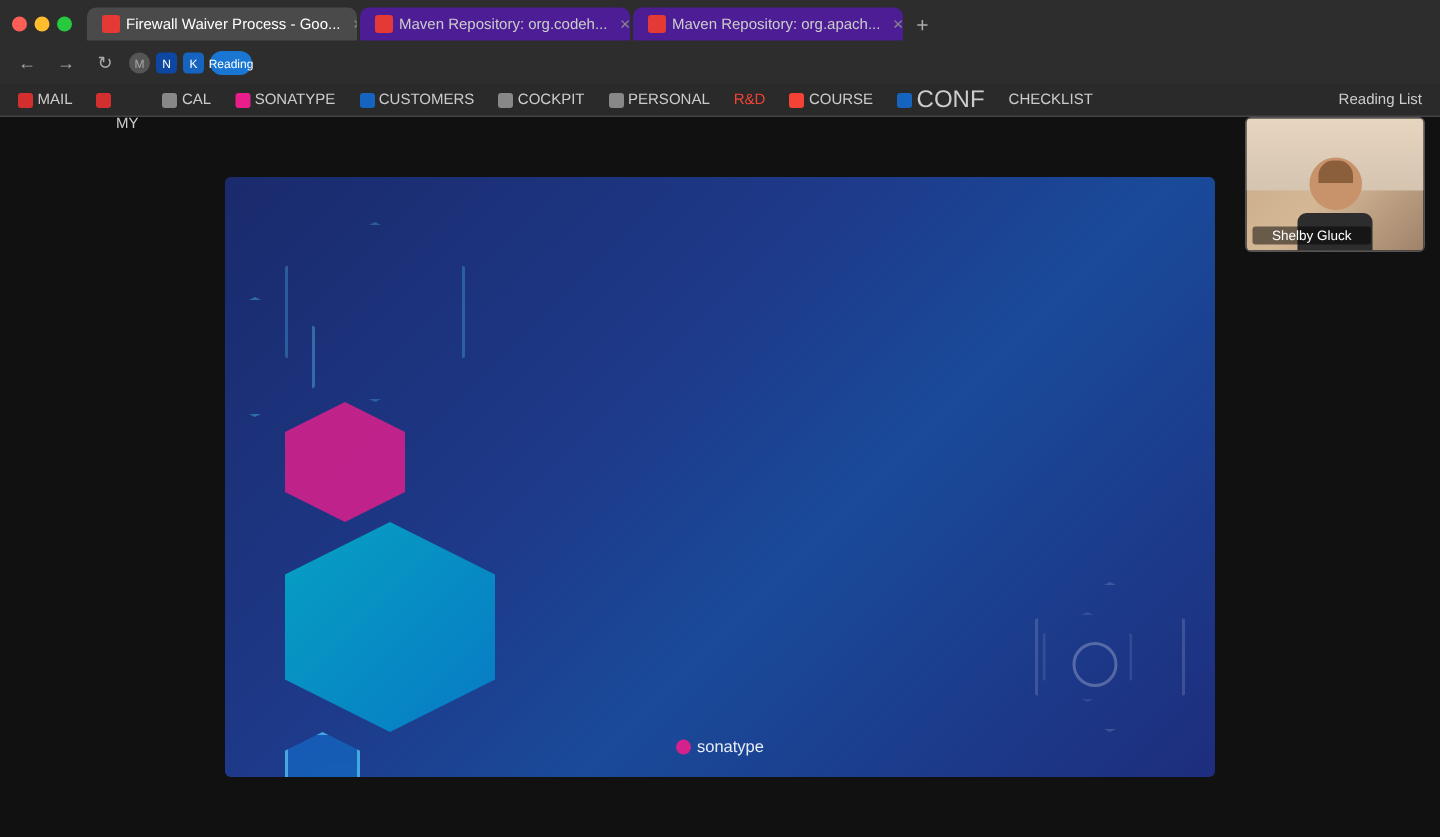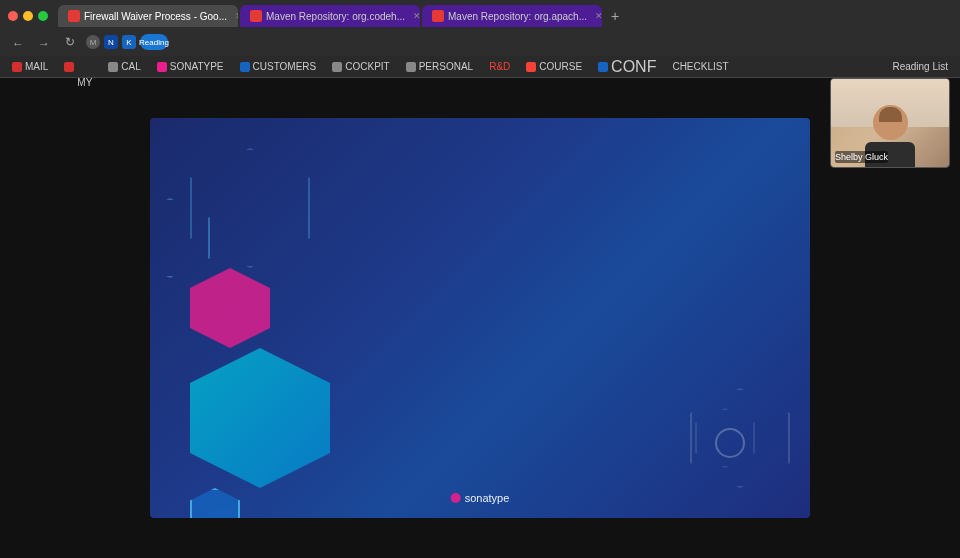--- a/index.html
+++ b/index.html
@@ -297,21 +297,21 @@
       margin: 0 auto;
     }
 
     .webcam-name {
       position: absolute;
       bottom: 4px;
       left: 4px;
       font-size: 9px;
       color: white;
       background: rgba(0,0,0,0.5);
-      padding: 1px 0;
+      padding: 1px 13px;
       border-radius: 2px;
       text-align: center;
     }
 
     .webcam-bg-wall {
       position: absolute;
       top: 0;
       left: 0;
       right: 0;
       bottom: 40px;

